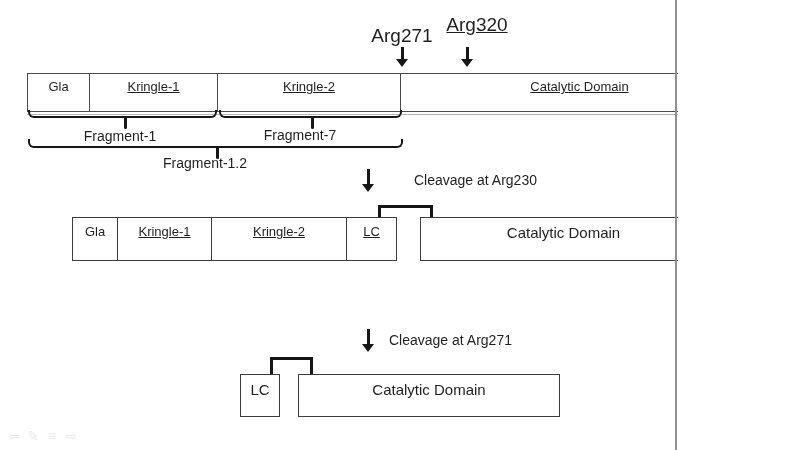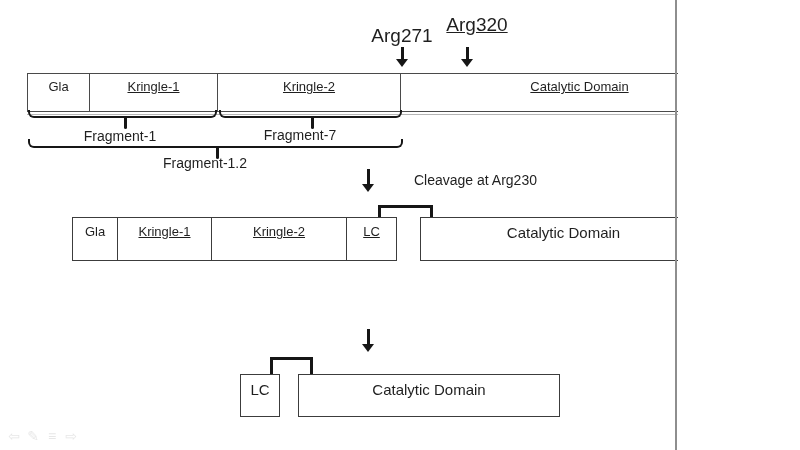--- a/index.html
+++ b/index.html
@@ -126,20 +126,21 @@
   </div>
   <div class="solo" style="left:420px;top:217px;width:287px;height:44px;">
     <span>Catalytic Domain</span>
   </div>
 
 
   <div class="down-arrow" style="left:361px;top:329px;">
     <div class="shaft" style="height:15px;"></div>
       <div class="head"></div>
   </div>
+  <div class="abs txt small-label" style="left:389px;top:333px;">Cleavage at Arg271</div>
 
   <div class="staple" style="left:270px;top:357px;width:43px;height:17px;"></div>
 
   <div class="solo" style="left:240px;top:374px;width:40px;height:43px;">
     <span>LC</span>
   </div>
   <div class="solo" style="left:298px;top:374px;width:262px;height:43px;">
     <span>Catalytic Domain</span>
   </div>
 

